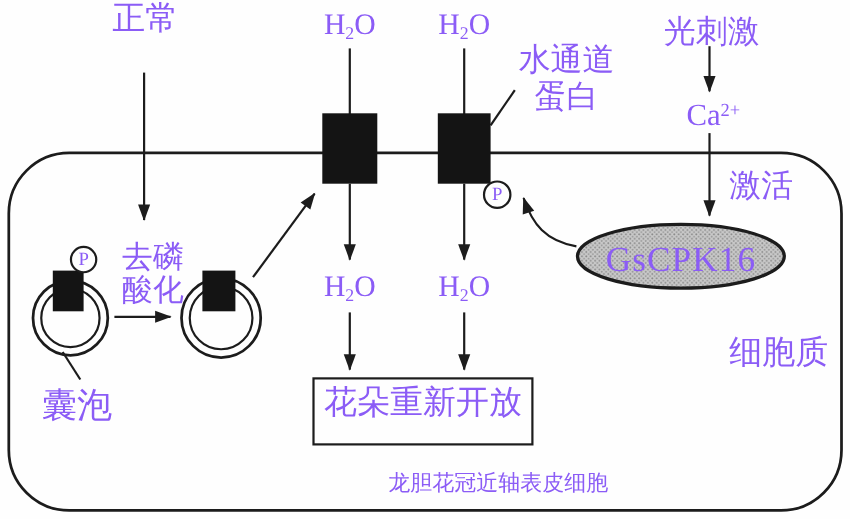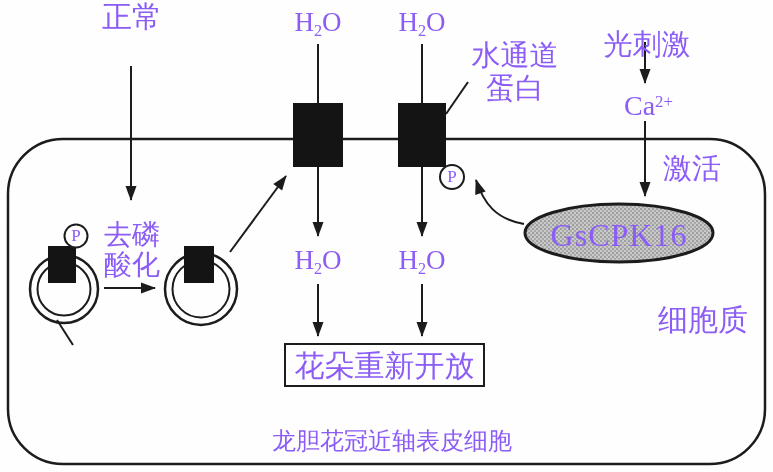--- a/index.html
+++ b/index.html
@@ -14,33 +14,33 @@
   .ctr { text-align:center; }
   .sub { font-size:0.60em; vertical-align:-0.28em; }
   .sup { font-size:0.60em; vertical-align:0.50em; }
   .t-normal   { left:52px;  top:1px;   width:160px; font-size:30px; line-height:32px; }
   .t-h2o      { width:60px; font-size:27px; }
   .t-h2o.p1 { left:288px; top:7px; }
   .t-h2o.p2 { left:392px; top:7px; }
   .t-h2o.p3 { left:288px; top:245px; }
   .t-h2o.p4 { left:392px; top:245px; }
   .t-aqua     { left:455px; top:39px;  width:120px; font-size:29px; line-height:33px; }
-  .t-light    { left:601px; top:25px;   width:92px;  font-size:29px; }
+  .t-light    { left:601px; top:9px;   width:92px;  font-size:29px; }
   .t-ca       { left:624px; top:90px;  font-size:28px; }
   .t-activate { left:653px; top:149px; width:66px;  font-size:29px;margin-left:10px; }
   .t-kinase   { left:527px; top:217px; width:184px; font-size:32px; letter-spacing:1px; }
   .t-p        { width:24px; height:24px; line-height:23px; font-size:17px; text-align:center; }
   .t-p.p1 { left:64px;  top:224px; }
   .t-p.p2 { left:440px; top:165px; }
-  .t-dephos   { left:97px;  top:220px; width:70px;  font-size:28px; line-height:30px; }
+  .t-dephos   { left:97px;  top:220px; width:70px;  font-size:28px; line-height:30px;text-align:right; }
   .t-vesicle  { left:33px;  top:347px; width:74px;  font-size:32px; }
-  .t-reopen   { left:284px; top:343px; width:201px; height:44px; box-sizing:border-box;
+  .t-reopen   { left:284px; top:343px; width:201px; height:62px; box-sizing:border-box;
                 border:2.5px solid #1c1c1c; font-size:30px; line-height:41px; background:#fefefe; }
-  .t-cyto     { left:658px; top:300px; width:100px; font-size:30px; }
-  .t-caption  { left:242px; top:425px; width:300px; font-size:24px; }
+  .t-cyto     { left:658px; top:300px; width:100px; font-size:30px;text-align:center; }
+  .t-caption  { left:253px; top:425px; width:300px; font-size:20px;text-align:right; }
 </style>
 </head>
 <body>
 
 <div class="stage">
 
   <svg width="773" height="472" viewBox="0 0 773 472">
     <defs>
       <marker id="ah" markerUnits="userSpaceOnUse" markerWidth="17" markerHeight="13" refX="15" refY="6" orient="auto">
         <path d="M1,0.5 L16,6 L1,11.5 Z" fill="#1c1c1c"></path>
@@ -109,20 +109,21 @@
   <div class="lbl t-kinase ctr">GsCPK16</div>
 
   <div class="lbl t-p p1">P</div>
   <div class="lbl t-p p2">P</div>
 
   <div class="lbl t-dephos ctr">
     <div>去磷</div>
     <div>酸化</div>
   </div>
 
+  <div class="lbl t-vesicle ctr">囊泡</div>
 
   <div class="lbl t-reopen ctr">花朵重新开放</div>
 
   <div class="lbl t-cyto">细胞质</div>
 
   <div class="lbl t-caption ctr">龙胆花冠近轴表皮细胞</div>
 
 </div>
 
 </body></html>

